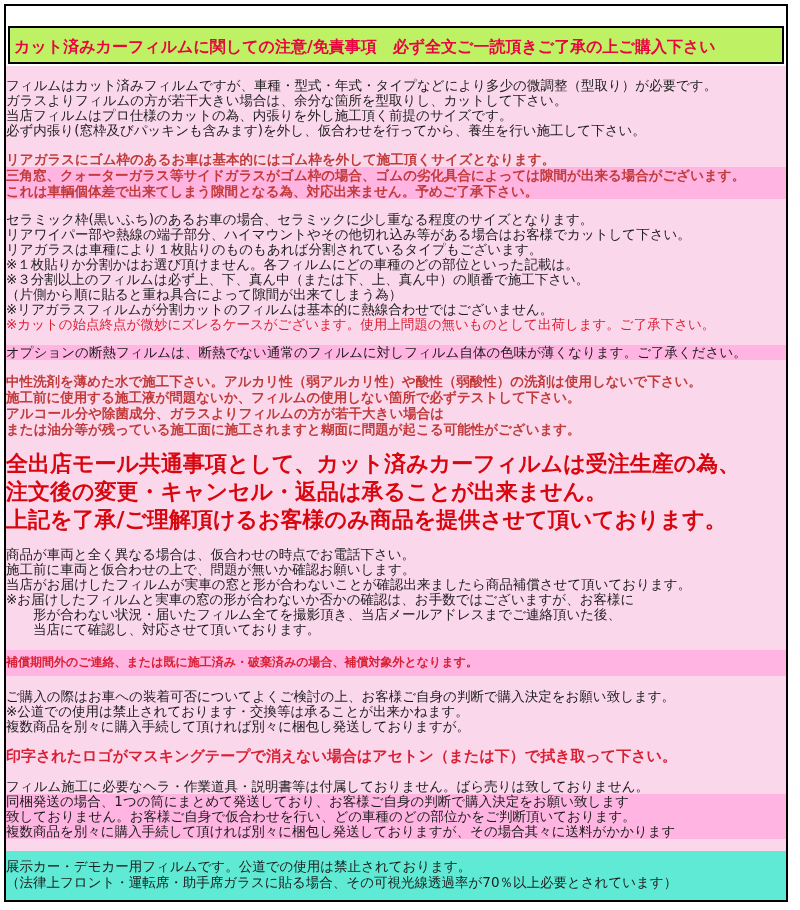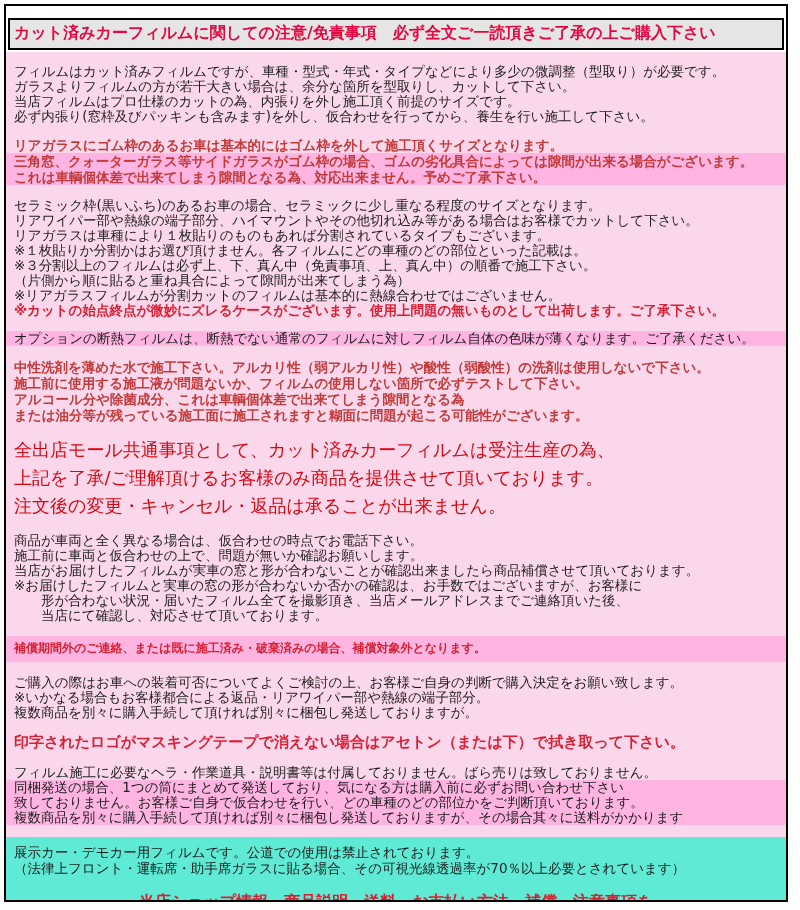--- a/index.html
+++ b/index.html
@@ -12,49 +12,49 @@
   .frame{
     box-sizing:border-box;
     margin:4px 12px 0 4px;
     width:784px;height:898px;
     border:2px solid var(--border-black);
     background:#ffffff;
     overflow:hidden;
   }
   .title-box{
     box-sizing:border-box;
-    margin:12px 2px 2px 2px;
+    margin:20px 2px 2px 2px;
     border:2px solid var(--border-black);
-    background:#e5e5e5;
-    padding:3px 4px 4px 4px;
+    background:#bef264;
+    padding:9px 4px 4px 4px;
     color:var(--title-red);
     font-size:16px;
     font-weight:bold;
     white-space:nowrap;
     overflow:hidden;
   }
   .pink-area{
     background:var(--pink-bg);
     padding:12px 0 8px 0;
   }
   .sec{margin:0 0 13px 0;}
   .sec:last-child{margin-bottom:4px;}
   .ln{
-    padding:0 0 0 8px;
+    padding:0 0 0 0;
     font-size:13.5px;
     line-height:15px;
     color:var(--text-black);
     white-space:nowrap;
     overflow:hidden;
   }
   .darkred .ln{color:var(--dark-red);font-weight:bold;line-height:16px;}
-  .ln.red{color:var(--mid-red);font-weight:bold;}
+  .ln.red{color:var(--mid-red);font-weight:normal;}
   .ln.hl{background:var(--highlight-pink);}
   .sec-big .ln{
-    font-size:18px;line-height:28px;font-weight:normal;color:var(--big-red);
+    font-size:22px;line-height:28px;font-weight:bold;color:var(--big-red);
   }
   .sec-warranty .ln{
     font-size:12px;line-height:26px;font-weight:bold;color:var(--mid-red);font-family:Liberation Mono, monospace;
   }
   .sec-logo .ln{
     font-size:15px;line-height:19px;font-weight:bold;color:var(--mid-red);
   }
   .white-area{
     background:#5eead4;
     padding:7px 0 0 0;
@@ -96,69 +96,69 @@
       <div class="ln">リアガラスにゴム枠のあるお車は基本的にはゴム枠を外して施工頂くサイズとなります。</div>
       <div class="ln hl">三角窓、クォーターガラス等サイドガラスがゴム枠の場合、ゴムの劣化具合によっては隙間が出来る場合がございます。</div>
       <div class="ln hl">これは車輌個体差で出来てしまう隙間となる為、対応出来ません。予めご了承下さい。</div>
     </div>
 
     <div class="sec">
       <div class="ln">セラミック枠(黒いふち)のあるお車の場合、セラミックに少し重なる程度のサイズとなります。</div>
       <div class="ln">リアワイパー部や熱線の端子部分、ハイマウントやその他切れ込み等がある場合はお客様でカットして下さい。</div>
       <div class="ln">リアガラスは車種により１枚貼りのものもあれば分割されているタイプもございます。</div>
       <div class="ln">※１枚貼りか分割かはお選び頂けません。各フィルムにどの車種のどの部位といった記載は。</div>
-      <div class="ln">※３分割以上のフィルムは必ず上、下、真ん中（免責事項、上、真ん中）の順番で施工下さい。</div>
+      <div class="ln">※３分割以上のフィルムは必ず上、下、真ん中（または下、上、真ん中）の順番で施工下さい。</div>
       <div class="ln">（片側から順に貼ると重ね具合によって隙間が出来てしまう為）</div>
       <div class="ln">※リアガラスフィルムが分割カットのフィルムは基本的に熱線合わせではございません。</div>
       <div class="ln red">※カットの始点終点が微妙にズレるケースがございます。使用上問題の無いものとして出荷します。ご了承下さい。</div>
     </div>
 
     <div class="sec">
       <div class="ln hl">オプションの断熱フィルムは、断熱でない通常のフィルムに対しフィルム自体の色味が薄くなります。ご了承ください。</div>
     </div>
 
     <div class="sec darkred">
       <div class="ln">中性洗剤を薄めた水で施工下さい。アルカリ性（弱アルカリ性）や酸性（弱酸性）の洗剤は使用しないで下さい。</div>
       <div class="ln">施工前に使用する施工液が問題ないか、フィルムの使用しない箇所で必ずテストして下さい。</div>
-      <div class="ln">アルコール分や除菌成分、これは車輌個体差で出来てしまう隙間となる為</div>
+      <div class="ln">アルコール分や除菌成分、ガラスよりフィルムの方が若干大きい場合は</div>
       <div class="ln">または油分等が残っている施工面に施工されますと糊面に問題が起こる可能性がございます。</div>
     </div>
 
     <div class="sec sec-big">
       <div class="ln">全出店モール共通事項として、カット済みカーフィルムは受注生産の為、</div>
+      <div class="ln">注文後の変更・キャンセル・返品は承ることが出来ません。</div>
       <div class="ln">上記を了承/ご理解頂けるお客様のみ商品を提供させて頂いております。</div>
-      <div class="ln">注文後の変更・キャンセル・返品は承ることが出来ません。</div>
     </div>
 
     <div class="sec">
       <div class="ln">商品が車両と全く異なる場合は、仮合わせの時点でお電話下さい。</div>
       <div class="ln">施工前に車両と仮合わせの上で、問題が無いか確認お願いします。</div>
       <div class="ln">当店がお届けしたフィルムが実車の窓と形が合わないことが確認出来ましたら商品補償させて頂いております。</div>
       <div class="ln">※お届けしたフィルムと実車の窓の形が合わないか否かの確認は、お手数ではございますが、お客様に</div>
       <div class="ln">　　形が合わない状況・届いたフィルム全てを撮影頂き、当店メールアドレスまでご連絡頂いた後、</div>
       <div class="ln">　　当店にて確認し、対応させて頂いております。</div>
     </div>
 
     <div class="sec sec-warranty">
       <div class="ln hl">補償期間外のご連絡、または既に施工済み・破棄済みの場合、補償対象外となります。</div>
     </div>
 
     <div class="sec">
       <div class="ln">ご購入の際はお車への装着可否についてよくご検討の上、お客様ご自身の判断で購入決定をお願い致します。</div>
-      <div class="ln">※いかなる場合もお客様都合による返品・リアワイパー部や熱線の端子部分。</div>
+      <div class="ln">※公道での使用は禁止されております・交換等は承ることが出来かねます。</div>
       <div class="ln">複数商品を別々に購入手続して頂ければ別々に梱包し発送しておりますが。</div>
     </div>
 
     <div class="sec sec-logo">
       <div class="ln">印字されたロゴがマスキングテープで消えない場合はアセトン（または下）で拭き取って下さい。</div>
     </div>
 
     <div class="sec">
       <div class="ln">フィルム施工に必要なヘラ・作業道具・説明書等は付属しておりません。ばら売りは致しておりません。</div>
-      <div class="ln hl">同梱発送の場合、1つの筒にまとめて発送しており、気になる方は購入前に必ずお問い合わせ下さい</div>
+      <div class="ln hl">同梱発送の場合、1つの筒にまとめて発送しており、お客様ご自身の判断で購入決定をお願い致します</div>
       <div class="ln hl">致しておりません。お客様ご自身で仮合わせを行い、どの車種のどの部位かをご判断頂いております。</div>
       <div class="ln hl">複数商品を別々に購入手続して頂ければ別々に梱包し発送しておりますが、その場合其々に送料がかかります</div>
     </div>
 
   </div>
 
   <div class="white-area">
 
     <div class="sec">
       <div class="ln">展示カー・デモカー用フィルムです。公道での使用は禁止されております。</div>

